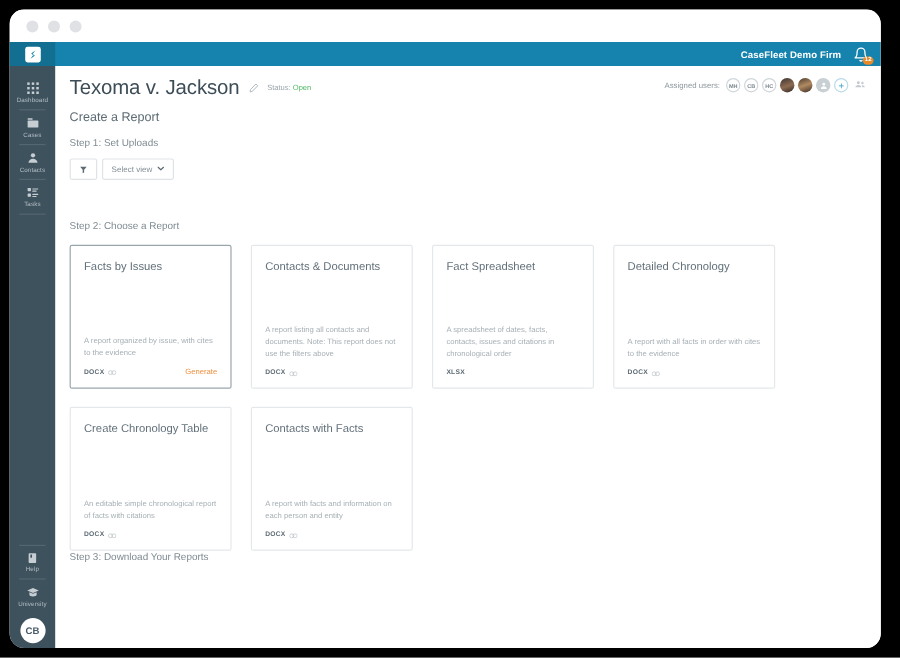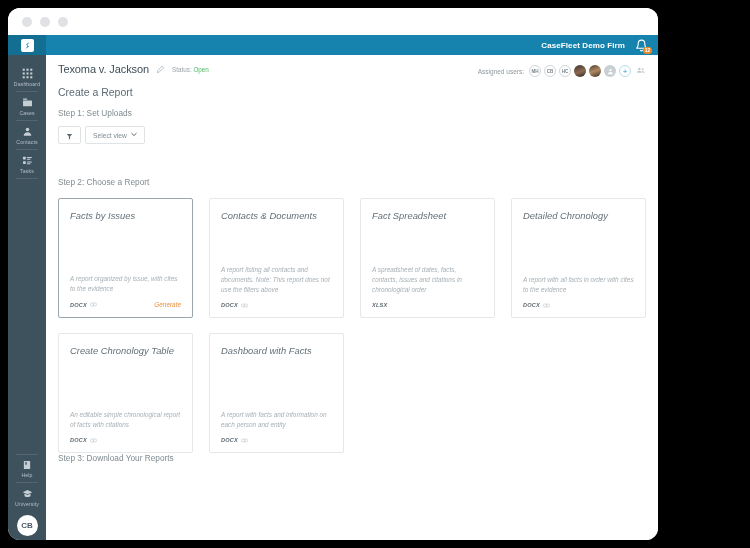--- a/index.html
+++ b/index.html
@@ -10,21 +10,21 @@
     background: #000000;
     font-family: "Liberation Sans", sans-serif;
     overflow: hidden;
   }
 
   
   .window {
     position: absolute;
     left: 8px;
     top: 8px;
-    width: 650px;
+    width: 726px;
     height: 532px;
     background: #ffffff;
     border-radius: 12px;
     overflow: hidden;
     display: flex;
     flex-direction: column;
   }
 
   .titlebar {
     height: 27px;
@@ -181,21 +181,21 @@
     display: flex;
     align-items: flex-start;
     flex: 0 0 auto;
   }
   .case-title-row {
     display: flex;
     align-items: center;
     gap: 7px;
   }
   .case-title {
-    font-size: 11px;
+    font-size: 17px;
     color: #3d4d57;
     letter-spacing: -0.1px;
   }
   .pencil-icon { color: #aab4ba; display: flex; }
   .status-text {
     font-size: 6.3px;
     color: #9aa4aa;
   }
   .status-text .val { color: #4cb963; }
 
@@ -305,21 +305,20 @@
     color: #818c93;
   }
   .caret { font-size: 6px; color:#5c6b74; }
 
   .step2-label { margin-bottom: 11px; }
 
   .cards {
     display: grid;
     grid-template-columns: repeat(4, 135px);
     gap: 15px 16px;
-    font-style: italic;
   }
   .card {
     height: 120px;
     border: 1px solid #e4e8ea;
     border-radius: 2px;
     background: #fff;
     padding: 11px 11px 9px 11px;
     display: flex;
     flex-direction: column;
   }
@@ -603,21 +602,21 @@
                 <span class="preview-icon">
                   <svg width="7" height="5" viewBox="0 0 20 12" fill="none" stroke="currentColor" stroke-width="1.6">
                     <ellipse cx="6" cy="6" rx="5" ry="4.6"></ellipse>
                       <ellipse cx="14" cy="6" rx="5" ry="4.6"></ellipse>
                   </svg>
                 </span>
               </div>
             </div>
 
             <div class="card">
-              <div class="card-title">Dashboard with Facts</div>
+              <div class="card-title">Contacts with Facts</div>
               <div class="card-desc">A report with facts and information on each person and entity</div>
               <div class="card-foot">
                 <span class="fmt">DOCX</span>
                 <span class="preview-icon">
                   <svg width="7" height="5" viewBox="0 0 20 12" fill="none" stroke="currentColor" stroke-width="1.6">
                     <ellipse cx="6" cy="6" rx="5" ry="4.6"></ellipse>
                       <ellipse cx="14" cy="6" rx="5" ry="4.6"></ellipse>
                   </svg>
                 </span>
               </div>

